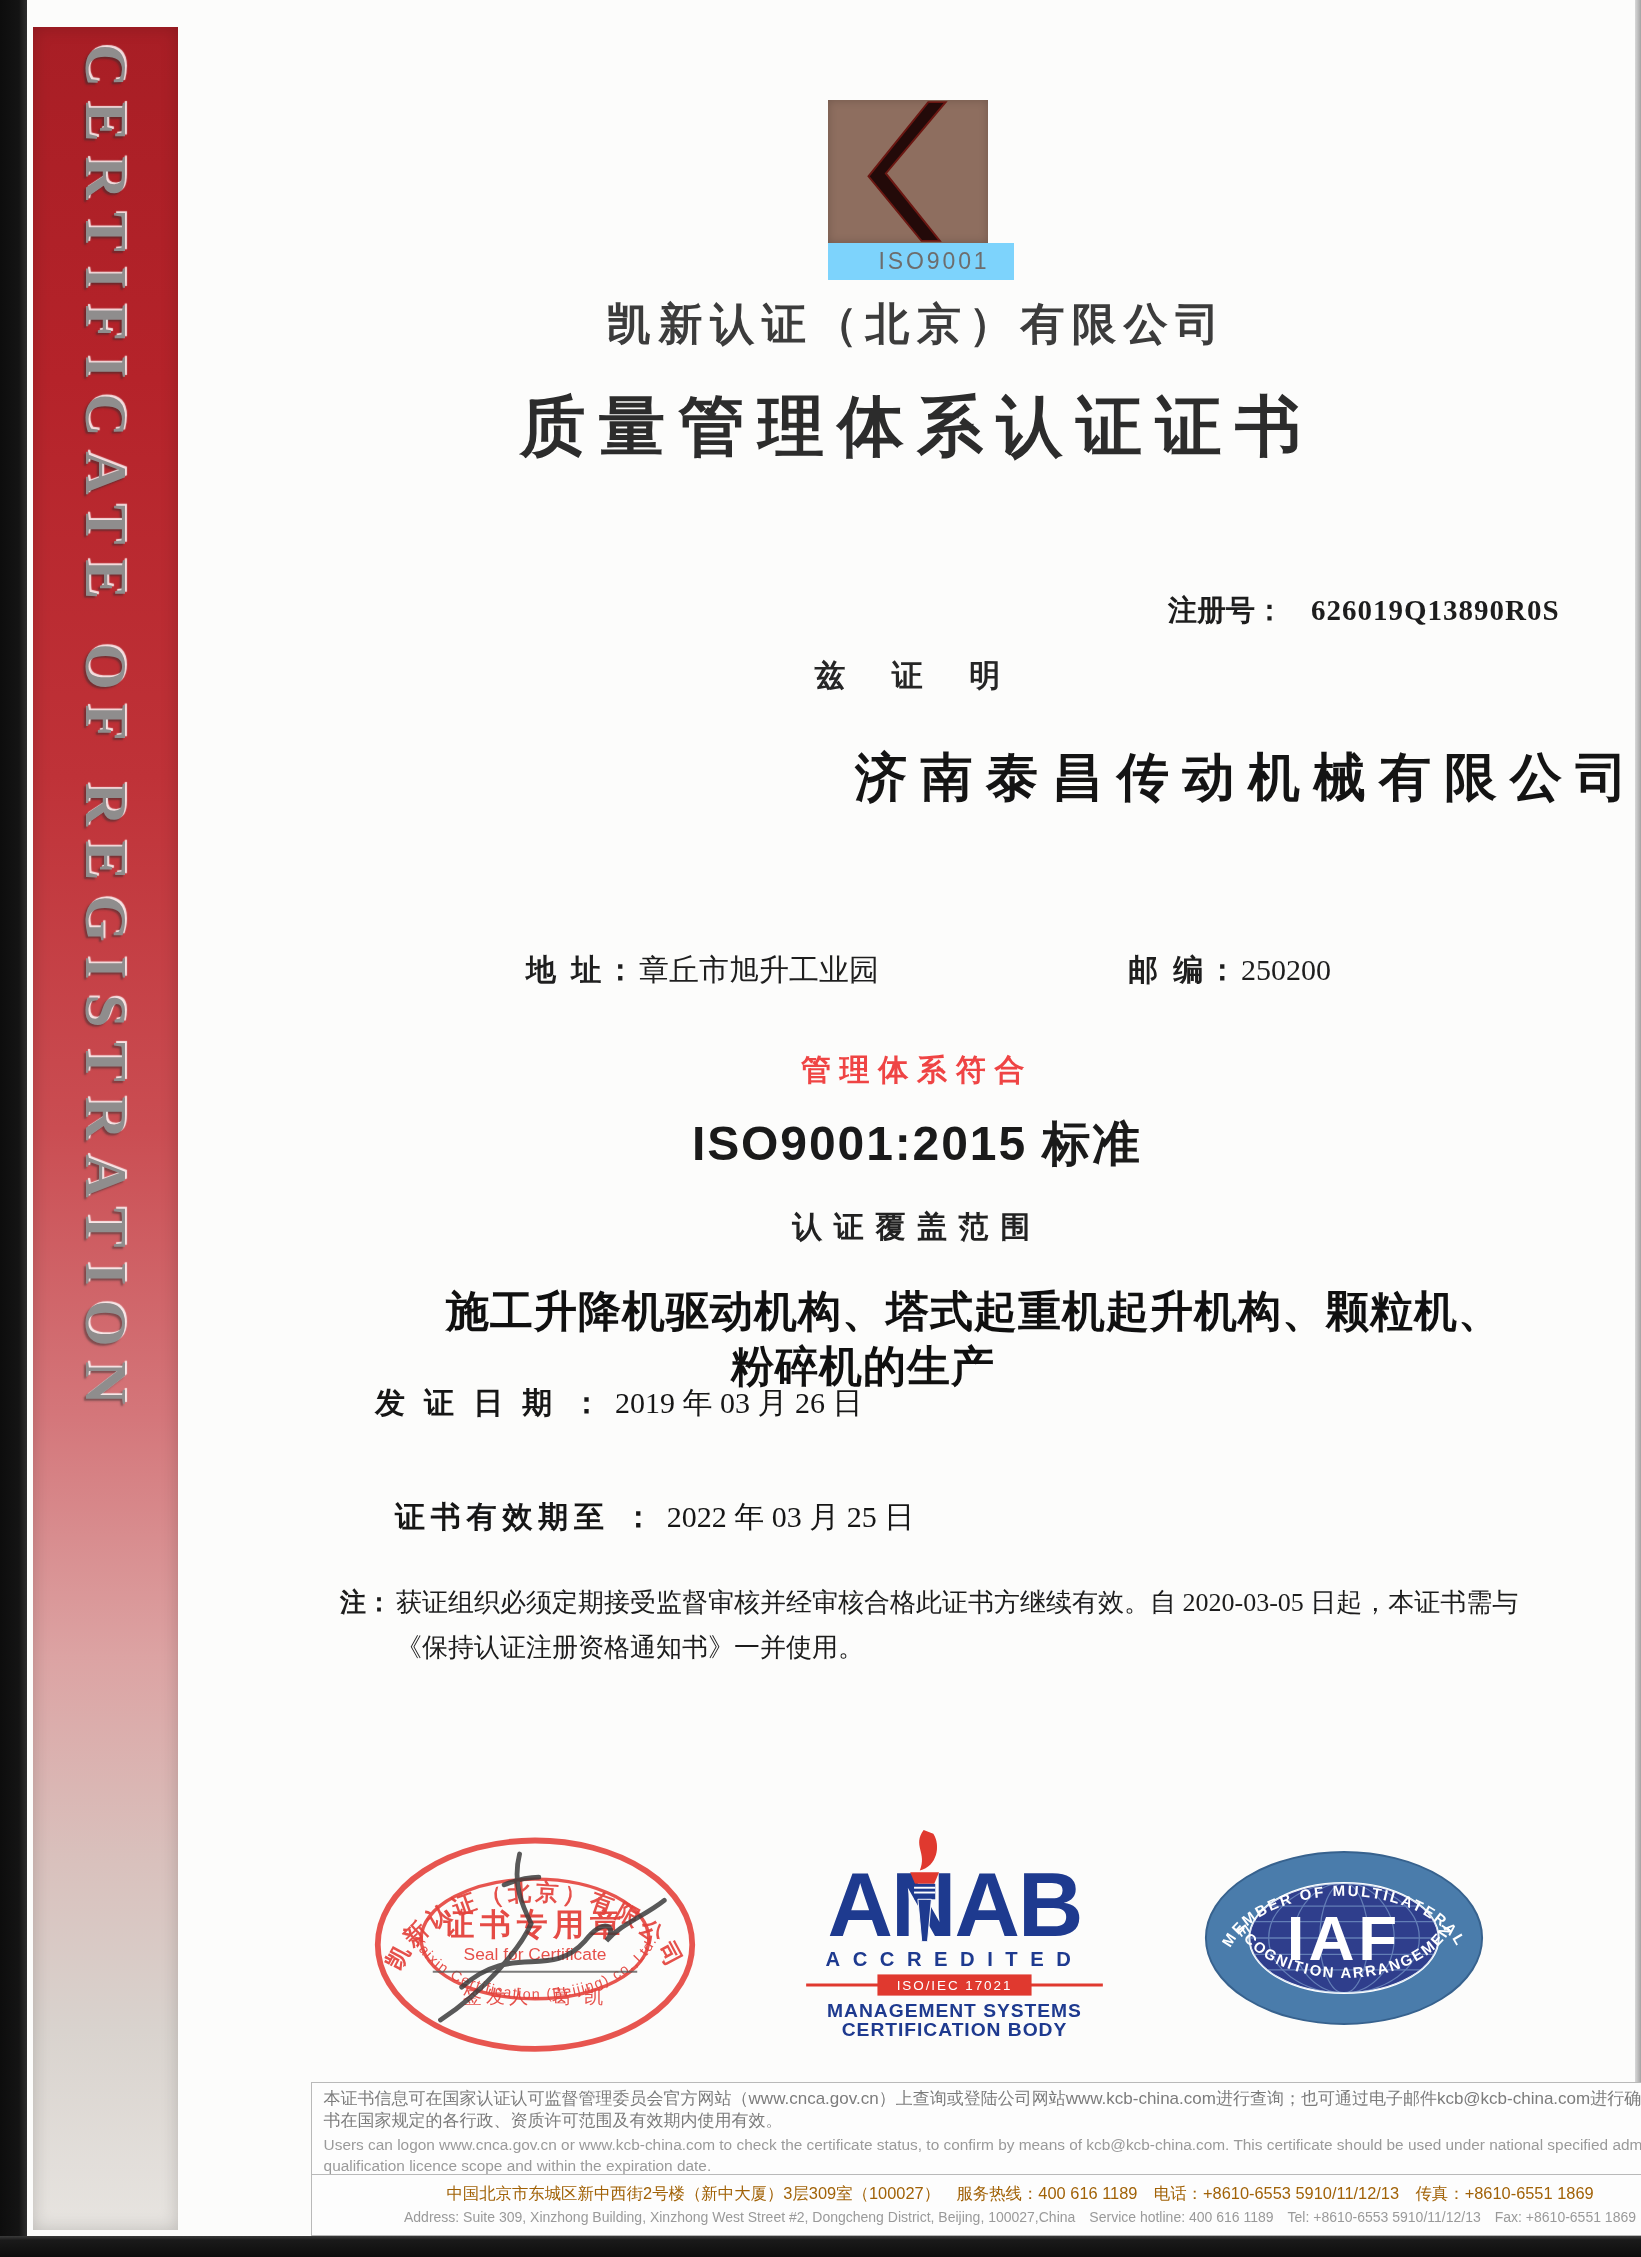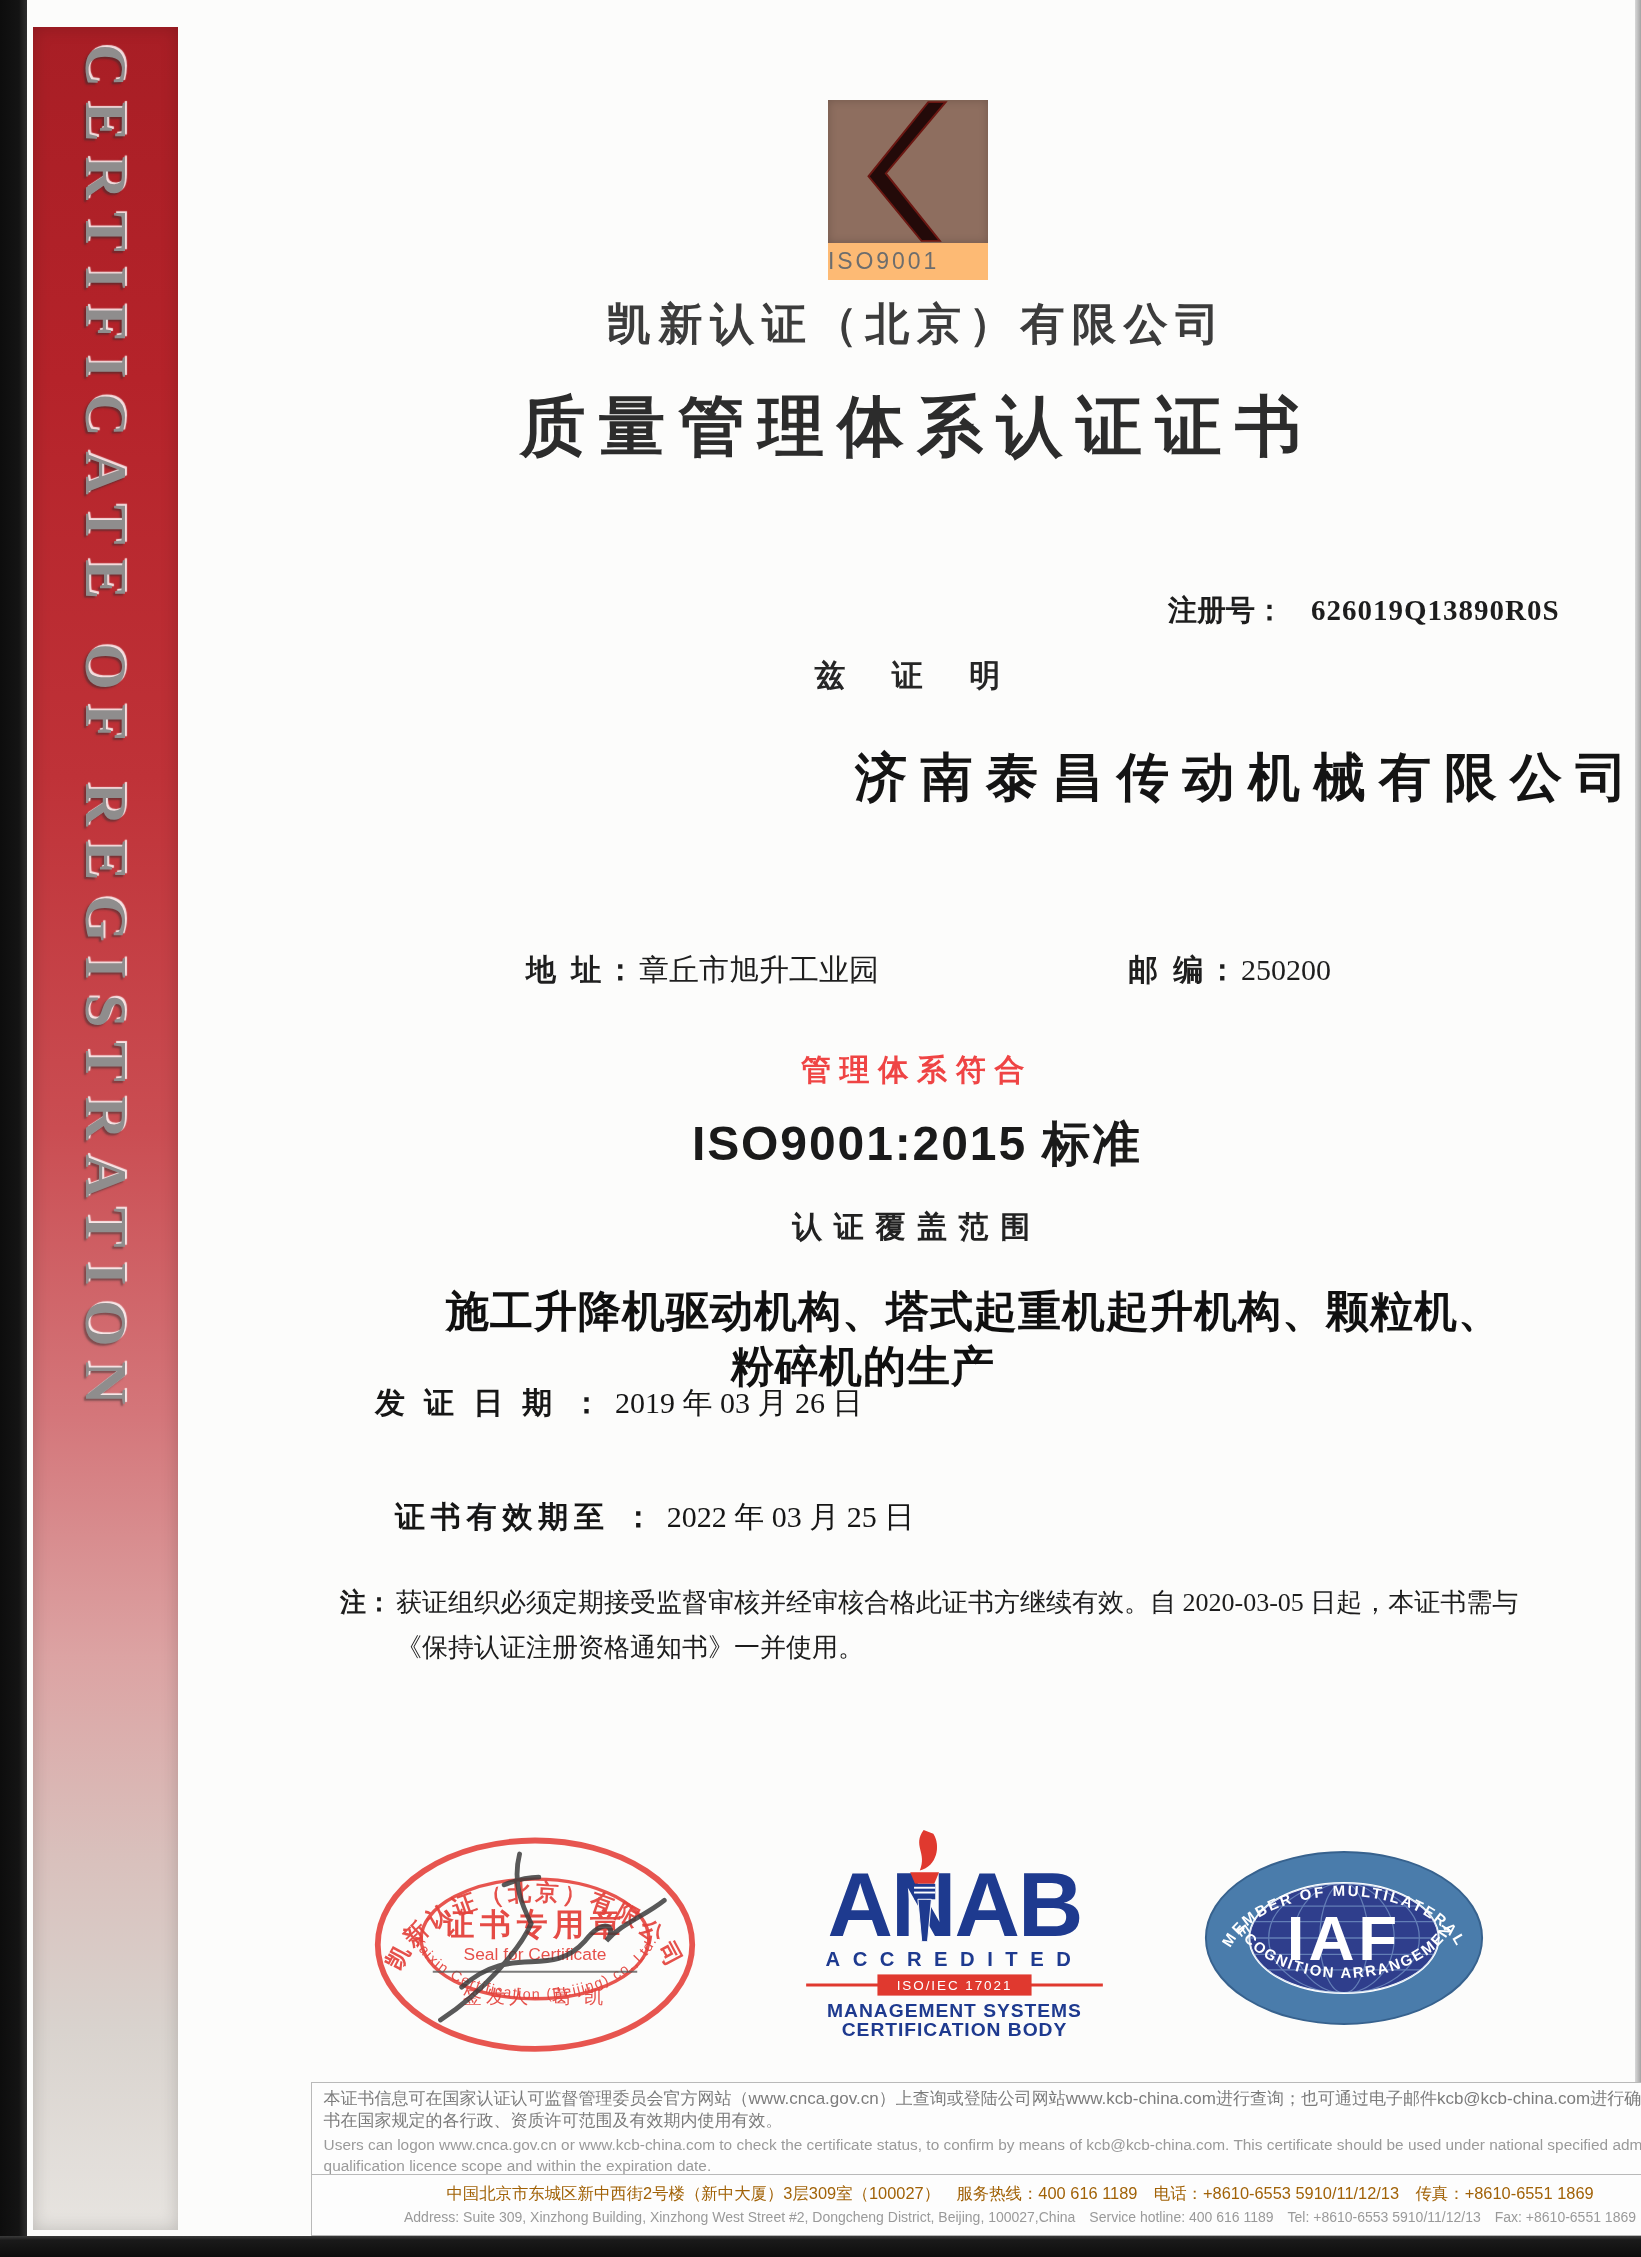--- a/index.html
+++ b/index.html
@@ -14,21 +14,21 @@
   .banner{left:33px;top:27px;width:145px;height:2203px;
     background:linear-gradient(180deg,#a81e25 0%,#b5232a 16%,#bf3238 34%,#ca4d52 50%,#d4767a 63%,#dca3a3 74%,#d9c0bc 83%,#d9d3ce 91%,#e7e4e0 100%);
     box-shadow:inset 0 0 17.4px rgba(0,0,0,.18);display:flex;align-items:flex-start;justify-content:center;}
   .banner-text{writing-mode:vertical-rl;text-orientation:sideways;white-space:nowrap;
     padding-top:17.4px;font-family:"Liberation Serif","DejaVu Serif",serif;font-weight:bold;
     font-size:60px;letter-spacing:14.5px;color:#8f8d8d;
     text-shadow:-1.9px -1.9px 1px rgba(255,255,255,.85),1.9px 1.9px 1.9px rgba(45,45,45,.5);}
   
   .iso-logo{left:828px;top:100px;width:160px;}
   .iso-square{width:160px;height:143px;background:#8e6e5f;box-shadow:inset 0 0 9.7px rgba(0,0,0,.2);}
-  .iso-bar{width:160px;height:37px;background:#fdba74;display:flex;align-items:center;justify-content:flex-start;}
+  .iso-bar{width:160px;height:37px;background:#7dd3fc;display:flex;align-items:center;justify-content:center;padding-left:26px;}
   .iso-bar span{font-family:"Liberation Sans","DejaVu Sans",sans-serif;font-size:23px;letter-spacing:2.9px;color:#6d6d6d;}
   
   .org-title{left:0;top:295px;width:1834px;text-align:center;font-weight:bold;font-size:44px;letter-spacing:7.7px;color:#3c3c3c;}
   .main-title{left:0;top:382px;width:1834px;text-align:center;font-weight:bold;font-size:66px;letter-spacing:13.5px;color:#2c2c2c;}
   .org-title,.main-title{left:193px;width:1448px;}
   .reg-line{left:1144px;top:591px;font-size:29px;font-weight:bold;color:#1d1d1d;white-space:nowrap;margin-left:24px;}
   .reg-line .val{margin-left:27px;letter-spacing:1px;}
   .certify-heading{left:193px;top:655px;width:1448px;text-align:center;font-size:31px;font-weight:bold;letter-spacing:19.3px;color:#262626;}
   .company{left:193px;top:743px;width:1448px;text-align:right;font-size:52px;font-weight:bold;letter-spacing:13.5px;color:#141414;}
   .credit{left:193px;top:854px;width:1448px;text-align:center;font-size:30px;color:#1e1e1e;}

